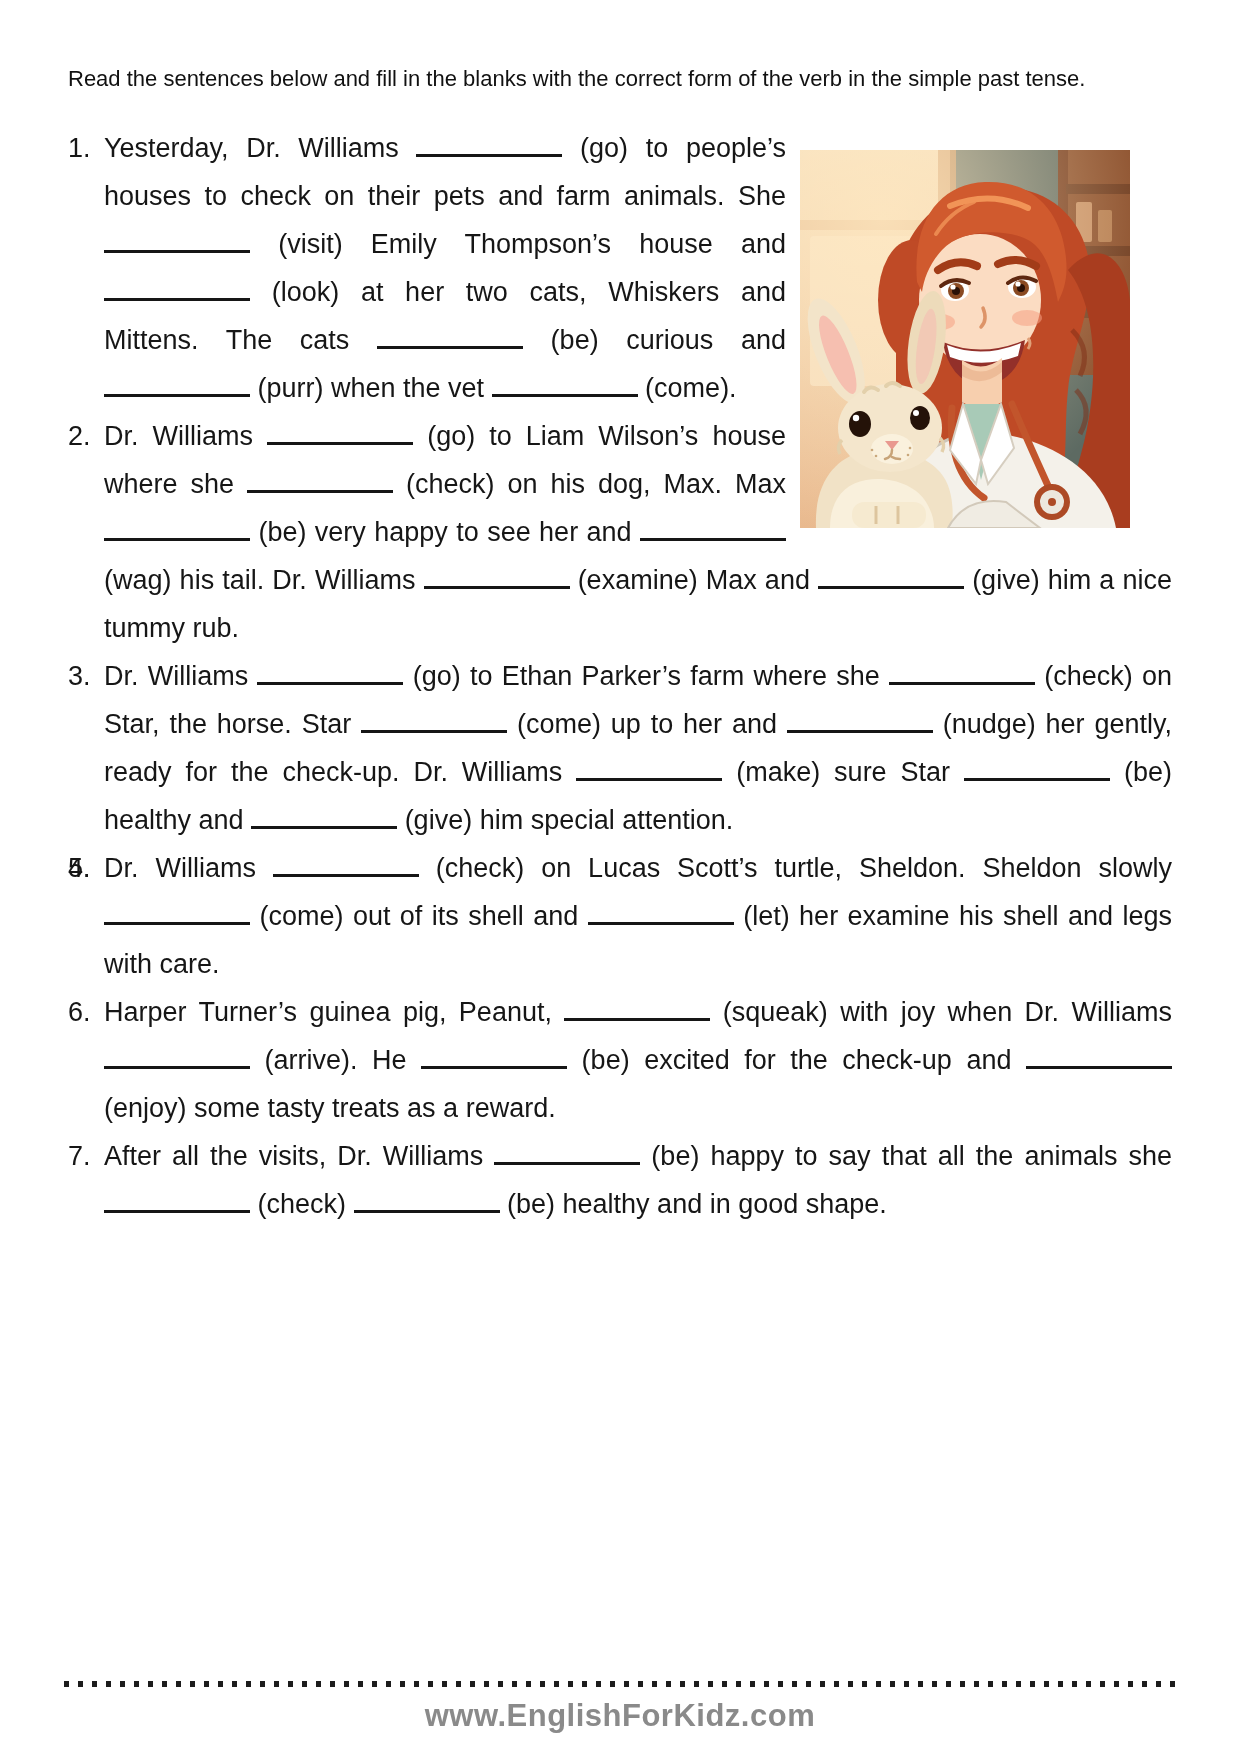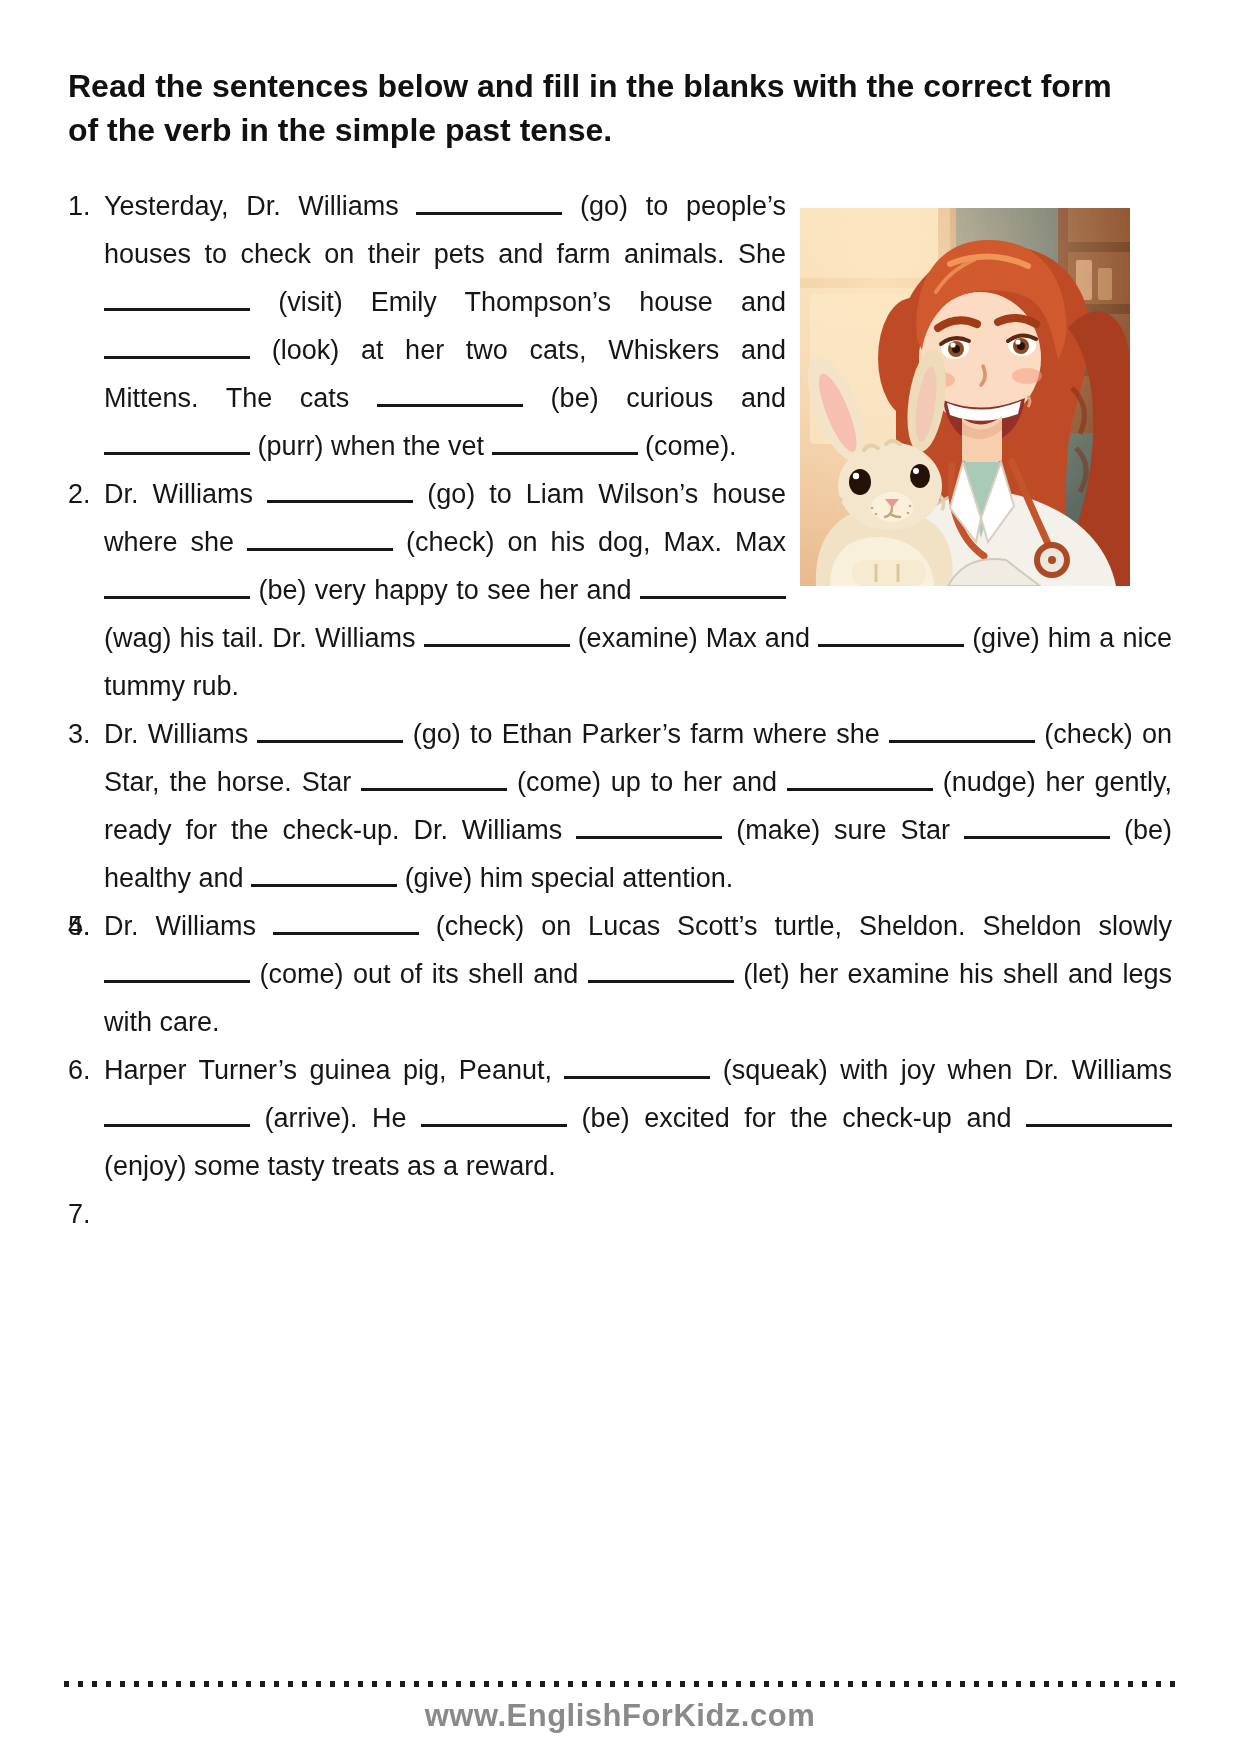--- a/index.html
+++ b/index.html
@@ -7,22 +7,22 @@
     position:relative;
     width:1240px;height:1754px;
     background:#ffffff;
     font-family:"Liberation Sans",sans-serif;
     color:#161616;
     overflow:hidden;
   }
   .inner{padding:64px 68px 0 68px;}
   .title{
     margin:0 0 30px 0;
-    font-size:32px;
-    font-weight:bold;
+    font-size:22px;
+    font-weight:normal;
     line-height:1.38;
     max-width:1060px;
     color:#111111;
   }
   .exercise{
     font-size:27px;
     line-height:48px;
     text-align:justify;
   }
   .fig{
@@ -167,19 +167,19 @@
           </g>
         </svg>
       </div>
 
     <div class="item"><span class="num">1.</span><span>Yesterday, Dr. Williams <span class="blank"></span> (go) to people’s houses to check on their pets and farm animals. She <span class="blank"></span> (visit) Emily Thompson’s house and <span class="blank"></span> (look) at her two cats, Whiskers and Mittens. The cats <span class="blank"></span> (be) curious and <span class="blank"></span> (purr) when the vet <span class="blank"></span> (come).</span></div>
         <div class="item"><span class="num">2.</span><span>Dr. Williams <span class="blank"></span> (go) to Liam Wilson’s house where she <span class="blank"></span> (check) on his dog, Max. Max <span class="blank"></span> (be) very happy to see her and <span class="blank"></span> (wag) his tail. Dr. Williams <span class="blank"></span> (examine) Max and <span class="blank"></span> (give) him a nice tummy rub.</span></div>
         <div class="item"><span class="num">3.</span><span>Dr. Williams <span class="blank"></span> (go) to Ethan Parker’s farm where she <span class="blank"></span> (check) on Star, the horse. Star <span class="blank"></span> (come) up to her and <span class="blank"></span> (nudge) her gently, ready for the check-up. Dr. Williams <span class="blank"></span> (make) sure Star <span class="blank"></span> (be) healthy and <span class="blank"></span> (give) him special attention.</span></div>
         <div class="item"><span class="num">4.</span></div>
         <div class="item"><span class="num">5.</span><span>Dr. Williams <span class="blank"></span> (check) on Lucas Scott’s turtle, Sheldon. Sheldon slowly <span class="blank"></span> (come) out of its shell and <span class="blank"></span> (let) her examine his shell and legs with care.</span></div>
         <div class="item"><span class="num">6.</span><span>Harper Turner’s guinea pig, Peanut, <span class="blank"></span> (squeak) with joy when Dr. Williams <span class="blank"></span> (arrive). He <span class="blank"></span> (be) excited for the check-up and <span class="blank"></span> (enjoy) some tasty treats as a reward.</span></div>
-        <div class="item"><span class="num">7.</span></div>
+        <div class="item"><span class="num">7.</span><span>After all the visits, Dr. Williams <span class="blank"></span> (be) happy to say that all the animals she <span class="blank"></span> (check) <span class="blank"></span> (be) healthy and in good shape.</span></div>
       </div>
   </div>
 
   <div class="rule"></div>
   <div class="site">www.EnglishForKidz.com</div>
 </div>
 
 </body></html>

